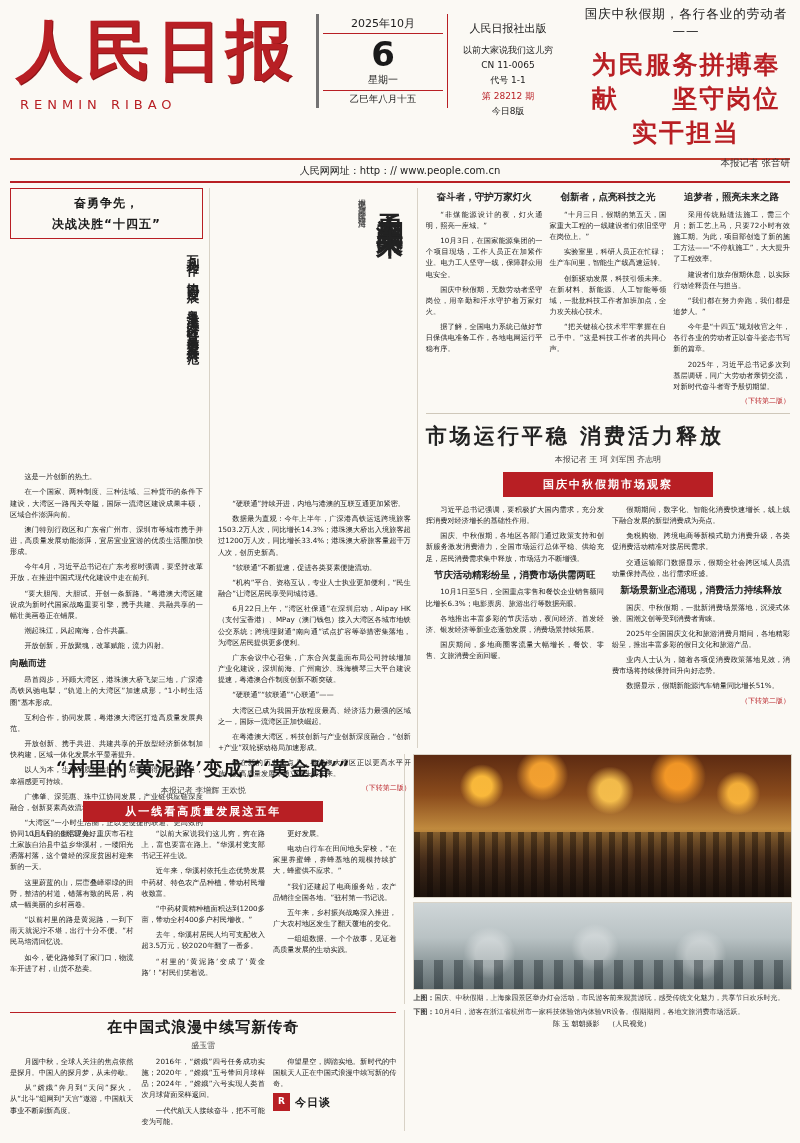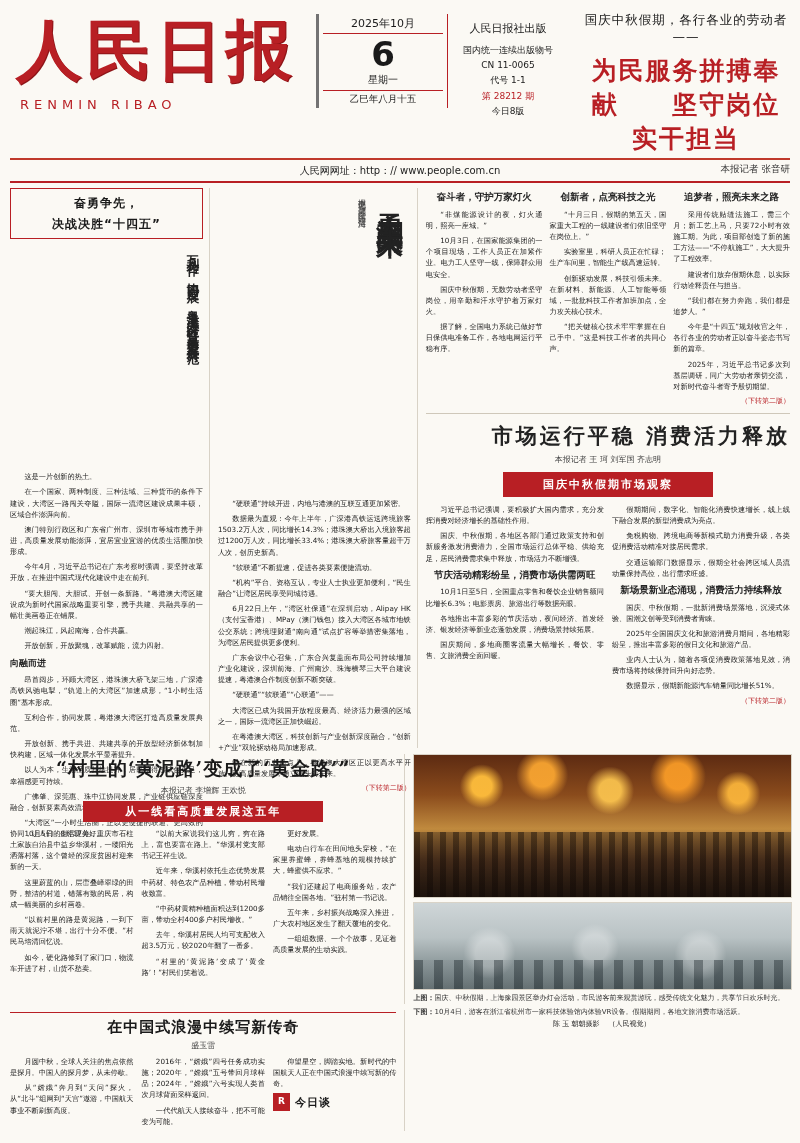--- a/index.html
+++ b/index.html
@@ -20,21 +20,21 @@
   .logo-pinyin{font-size:13px;color:#b81f24;letter-spacing:5px;margin-top:12px;padding-left:4px;}
   .date-box{width:120px;border-left:3px solid #737373;border-right:1px solid #b81f24;text-align:center;margin-top:8px;padding:2px 4px;}
   .date-top{font-size:11px;border-bottom:1px solid #b81f24;padding-bottom:2px;}
   .date-day{font-size:34px;font-weight:bold;line-height:1.1;margin:2px 0 0;}
   .date-week{font-size:10px;}
   .date-lunar{font-size:9.5px;border-top:1px solid #b81f24;margin-top:3px;padding-top:2px;}
   .pub-info{width:120px;text-align:center;font-size:9px;line-height:1.7;margin-top:14px;}
   .pub-info .pub-name{font-size:11px;margin-bottom:4px;}
   .pub-red{color:#b81f24;}
   .headline-area{flex:1;padding-left:14px;text-align:center;}
-  .shoulder{font-size:12.5px;margin-top:6px;letter-spacing:1px;}
+  .shoulder{font-size:12.5px;margin-top:0;letter-spacing:1px;}
   .main-head{
     font-family:"DejaVu Serif","Liberation Serif",serif;
     font-weight:bold;font-size:25px;color:#b81f24;letter-spacing:2px;margin-top:10px;line-height:1.35;
   }
   .byline-c{font-size:9.5px;text-align:right;margin-top:8px;color:#333;}
   
   .urlbar{text-align:center;font-size:10px;padding:4px 0 3px;border-bottom:2px solid #b81f24;}
   
   .body-grid{display:flex;gap:8px;margin-top:5px;height:560px;}
   .col{font-size:7.2px;line-height:1.55;color:#222;text-align:justify;}
@@ -54,21 +54,21 @@
   .vtitle.small{font-size:12.5px;height:220px;font-weight:bold;}
   .vbyline{writing-mode:vertical-rl;font-size:8px;color:#444;height:120px;letter-spacing:1px;}
   .para{margin:0 0 4px;text-indent:2em;}
   .sec-title{font-weight:bold;font-size:9px;margin:6px 0 3px;}
   .jump{color:#b81f24;font-size:7px;text-align:right;margin-top:3px;}
   .three-col{display:flex;gap:7px;}
   .three-col .c{flex:1;font-size:7.2px;line-height:1.55;text-align:justify;}
   .mini-title{text-align:center;font-weight:bold;font-size:9.5px;margin:2px 0 4px;}
   .rule{border:0;border-top:1px solid #cfc8ba;margin:6px 0;}
   .market-head{
-    text-align:right;font-family:"DejaVu Serif","Liberation Serif",serif;
+    text-align:left;font-family:"DejaVu Serif","Liberation Serif",serif;
     font-weight:bold;font-size:21px;letter-spacing:3px;margin:4px 0 2px;
   }
   .market-byline{text-align:center;font-size:8px;color:#444;margin-bottom:5px;}
   .pill{
     display:block;margin:0 auto 7px;background:#b81f24;color:#fff;
     font-size:11px;font-weight:bold;letter-spacing:2px;text-align:center;
     padding:4px 10px;width:190px;
   }
   .two-col{display:flex;gap:8px;}
   .two-col .c{flex:1;font-size:7.2px;line-height:1.55;text-align:justify;}
@@ -146,21 +146,21 @@
       <div class="logo-pinyin">RENMIN RIBAO</div>
     </div>
     <div class="date-box">
       <div class="date-top">2025年10月</div>
       <div class="date-day">6</div>
       <div class="date-week">星期一</div>
       <div class="date-lunar">乙巳年八月十五</div>
     </div>
     <div class="pub-info">
       <div class="pub-name">人民日报社出版</div>
-      <div>国内统一连续出版物号</div>
+      <div>以前大家说我们这儿穷</div>
       <div>CN 11-0065</div>
       <div>代号 1-1</div>
       <div class="pub-red">第 28212 期</div>
       <div>今日8版</div>
     </div>
     <div class="headline-area">
       <div class="shoulder">国庆中秋假期，各行各业的劳动者——</div>
       <div class="main-head">
         <span>为民服务拼搏奉献</span>
         &nbsp;&nbsp;&nbsp;

